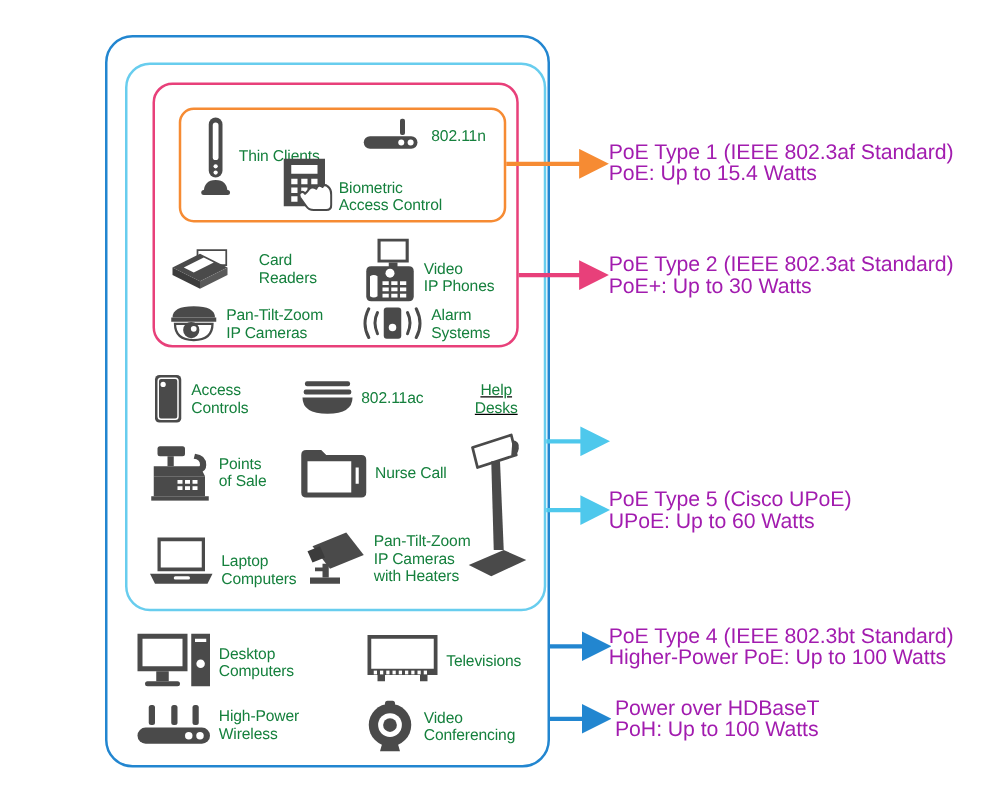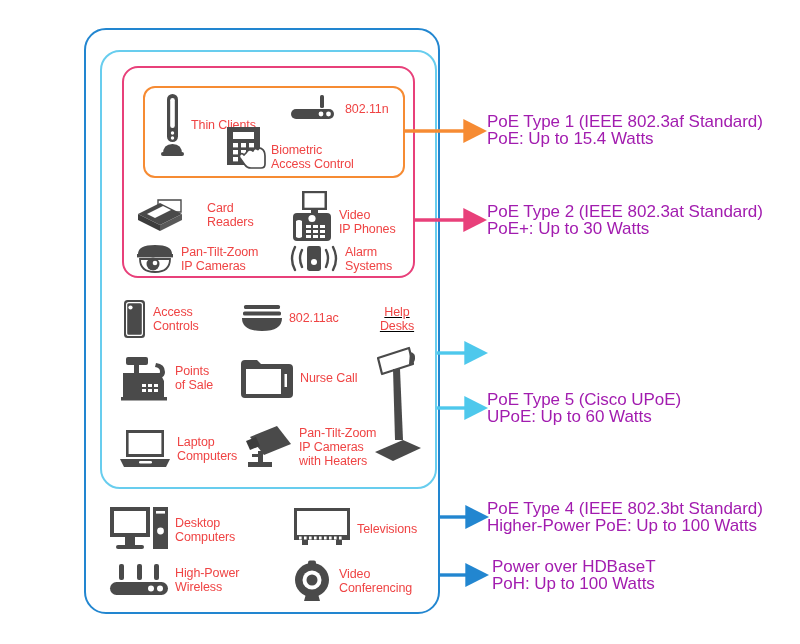--- a/index.html
+++ b/index.html
@@ -21,21 +21,21 @@
 
   #box-type4 { left: 84px;  top: 28px;  width: 356px; height: 586px; border-width: 2.5px; border-color: #2286d0; border-radius: 22px; }
   #box-type3 { left: 100px; top: 50px;  width: 337px; height: 439px; border-width: 2px;   border-color: #68cdee; border-radius: 20px; }
   #box-type2 { left: 122px; top: 66px;  width: 293px; height: 212px; border-width: 2px;   border-color: #e8407a; border-radius: 16px; }
   #box-type1 { left: 143px; top: 86px;  width: 262px; height: 92px;  border-width: 2px;   border-color: #f68b33; border-radius: 12px; }
 
   
   .cell { position: absolute; display: flex; align-items: center; }
   .cell .ic { flex: 0 0 auto; display: block; }
   .cell .lbl {
-    font-size: 12.5px; line-height: 14px; color: #ef4444;
+    font-size: 12.5px; line-height: 14px; color: #15803d;
     white-space: pre-line; margin-left: 5px; letter-spacing: -0.1px;
   }
   .cell.below { flex-direction: column; align-items: center; text-decoration: underline; }
   .cell.below .lbl { margin-left: 0; text-align: center; }
 
   
   .callout { position: absolute; }
   .callout .l1, .callout .l2 {
     font-size: 17px; line-height: 17px; color: #a21caf;
     white-space: nowrap; letter-spacing: -0.05px;
@@ -210,21 +210,21 @@
 
   <div class="cell" style="left:239px; top:356px;">
     <svg class="ic" width="56" height="44" viewBox="0 0 56 44">
       <path d="M2 8 q0-4 4-4 l12 0 l4 4 l28 0 q4 0 4 4 l0 26 q0 4-4 4 l-44 0 q-4 0-4-4 Z" fill="#4a4a4a"></path>
       <rect x="7" y="13" width="35" height="25" fill="#ffffff"></rect>
       <rect x="45.5" y="18" width="2.5" height="13" fill="#ffffff"></rect>
     </svg>
     <span class="lbl">Nurse Call</span>
   </div>
 
-  <div class="cell" style="left:118px; top:428px;">
+  <div class="cell" style="left:118px; top:428px;align-items:flex-end;">
     <svg class="ic" width="54" height="42" viewBox="0 0 54 42">
       <path d="M8 2 L46 2 L46 29 L8 29 Z" fill="#4a4a4a"></path>
       <rect x="10.6" y="5" width="32.8" height="21" fill="#ffffff"></rect>
       <path d="M2 31 L52 31 L48 39 L6 39 Z" fill="#4a4a4a"></path>
       <rect x="21" y="33" width="13" height="2.6" rx="1.3" fill="#ffffff"></rect>
     </svg>
     <span class="lbl">Laptop
 Computers</span>
   </div>
 

